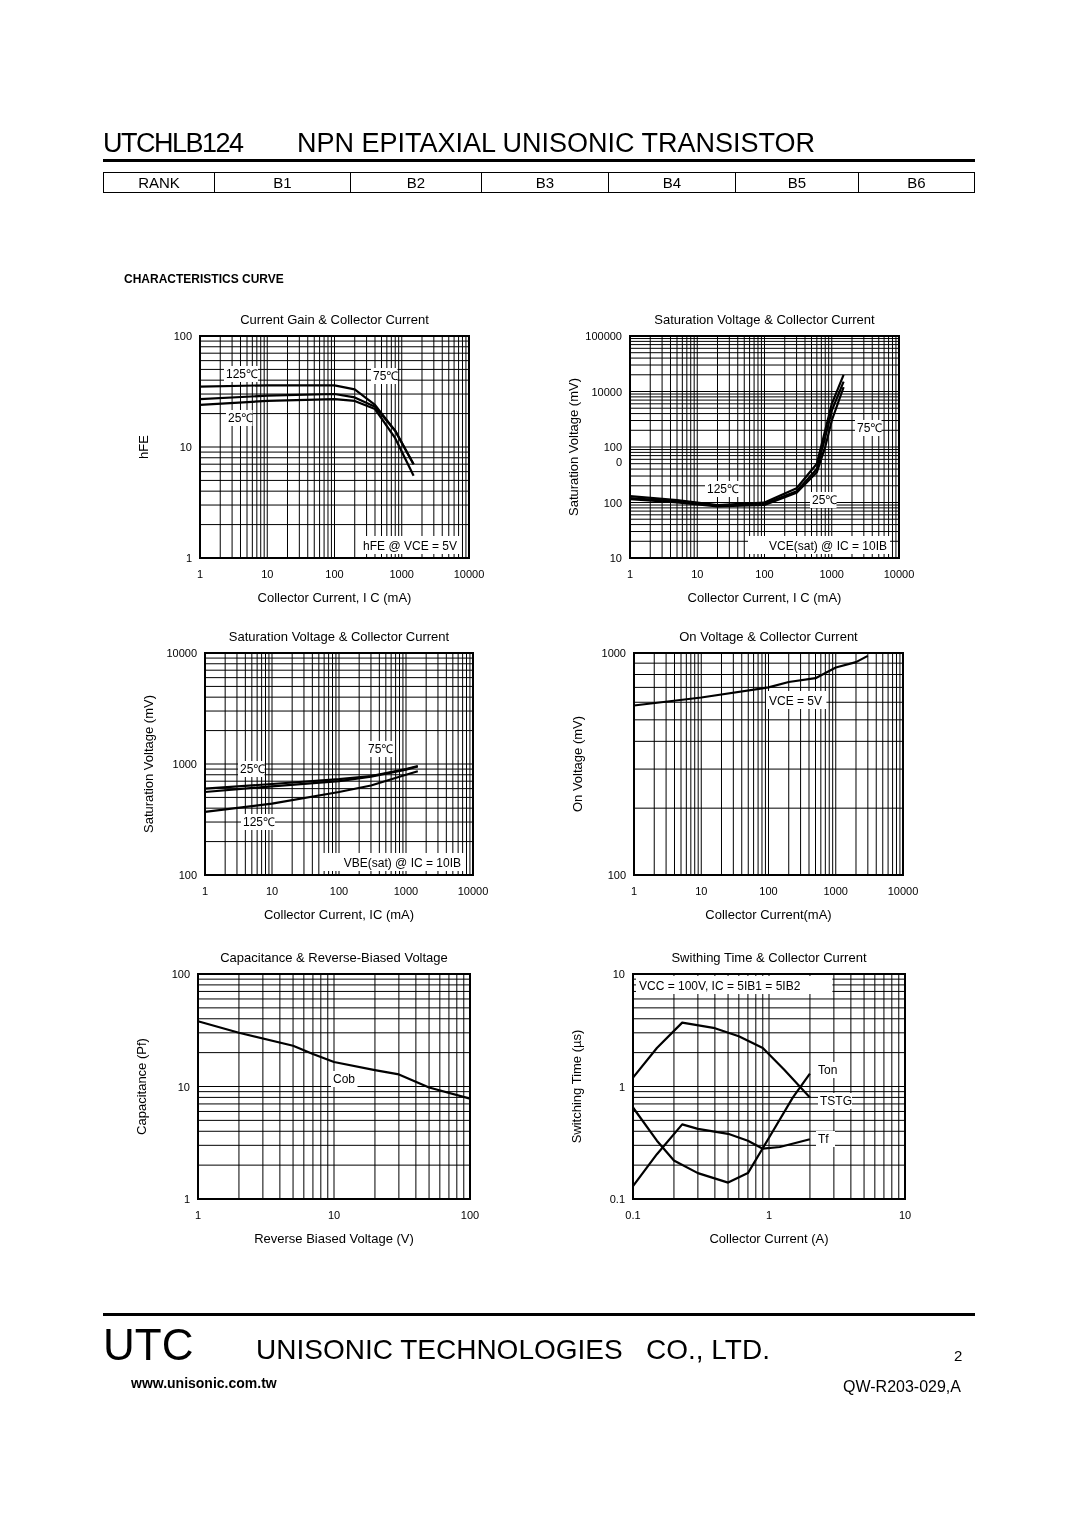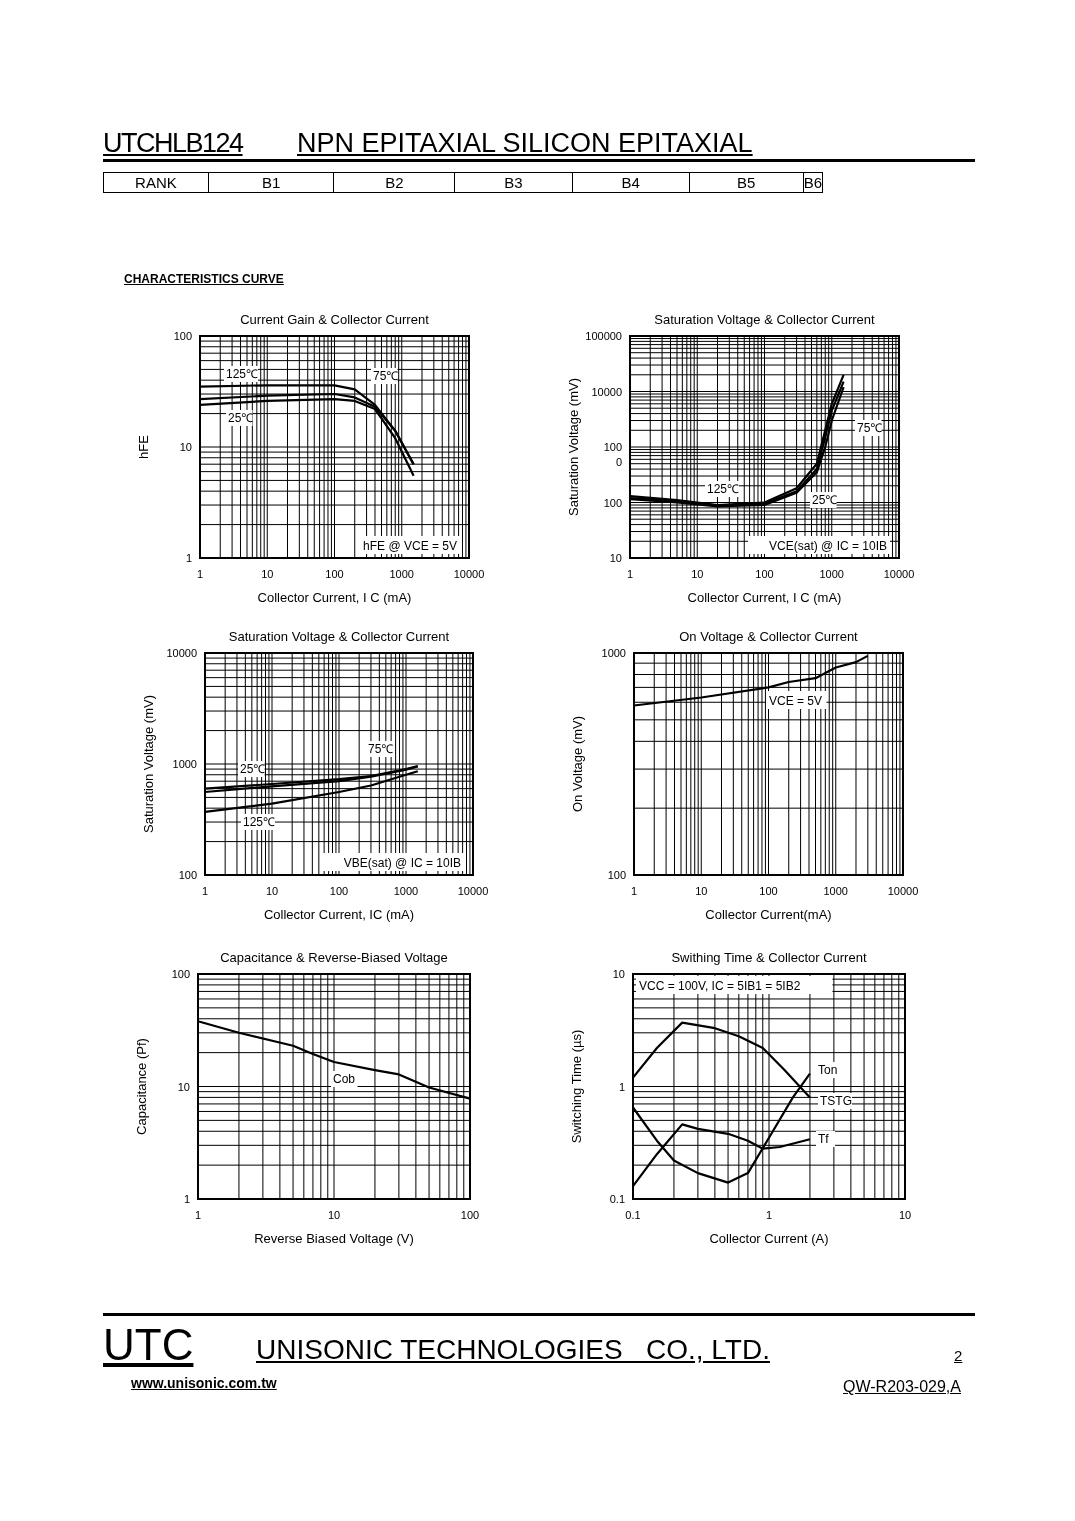--- a/index.html
+++ b/index.html
@@ -1,37 +1,37 @@
 <!DOCTYPE html>
 <html><head>
 <meta charset="utf-8">
 <style>
   html, body { margin:0; padding:0; background:#fff; }
   body { width:1075px; height:1521px; position:relative; font-family:"Liberation Sans", sans-serif; color:#000; overflow:hidden; }
-  .abs { position:absolute;text-decoration:underline; }
+  .abs { position:absolute; }
   #title-part { left:103px; top:128px; font-size:27px; letter-spacing:-1.5px; }
   #title-desc { left:297px; top:128px; font-size:27px; }
   #title-rule { left:103px; top:159px; width:872px; height:3px; background:#000; }
-  table.rank { position:absolute; left:103px; top:172px; width:720px; border-collapse:collapse; font-size:15px;padding-left:48px; }
+  table.rank { position:absolute; left:103px; top:172px; width:872px; border-collapse:collapse; font-size:15px;padding-left:48px; }
   table.rank td { border:1px solid #000; text-align:center; padding:0; height:19px; line-height:19px; }
   #section-head { left:103px; top:272px; font-size:12px; font-weight:bold;margin-left:21px; }
   .chart-svg { position:absolute; left:0; top:0; }
   .footer-rule { left:103px; top:1313px; width:872px; height:3px; background:#000; }
   #footer-utc { left:103px; top:1320px; font-size:44px; }
   #footer-company { left:236px; top:1334px; font-size:28px;margin-left:20px; }
   #footer-page { left:954px; top:1347px; font-size:15px; }
   #footer-url { left:103px; top:1375px; font-size:14px; font-weight:bold;margin-left:28px; }
   #footer-code { left:843px; top:1378px; font-size:16px; }
   svg text { font-family:"Liberation Sans", sans-serif; }
 </style>
 </head>
 <body>
 
 <div class="abs" id="title-part">UTCHLB124</div>
-<div class="abs" id="title-desc">NPN EPITAXIAL SILICON EPITAXIAL</div>
+<div class="abs" id="title-desc">NPN EPITAXIAL UNISONIC TRANSISTOR</div>
 <div class="abs" id="title-rule"></div>
 
 <table class="rank">
   <tbody>
       <tr>
     <td style="width:110px">RANK</td>
     <td style="width:135px">B1</td>
     <td style="width:130px">B2</td>
     <td style="width:126px">B3</td>
     <td style="width:126px">B4</td>

